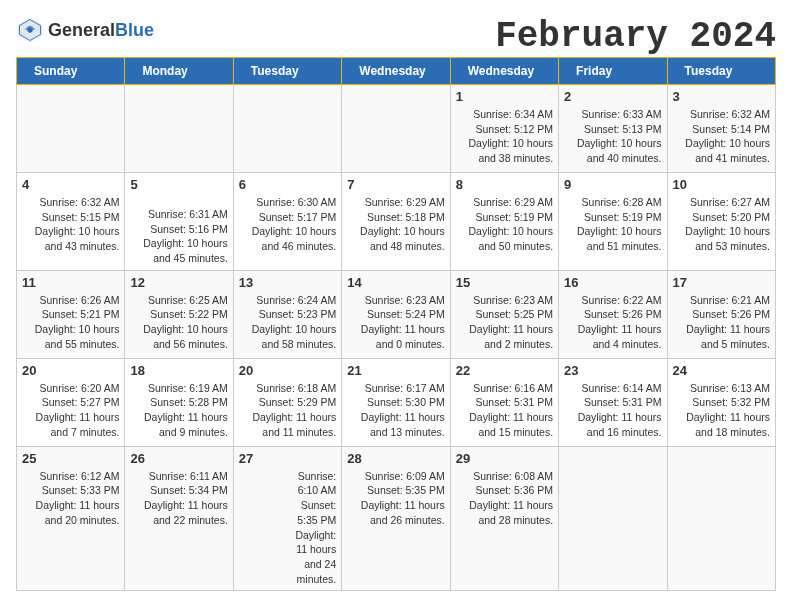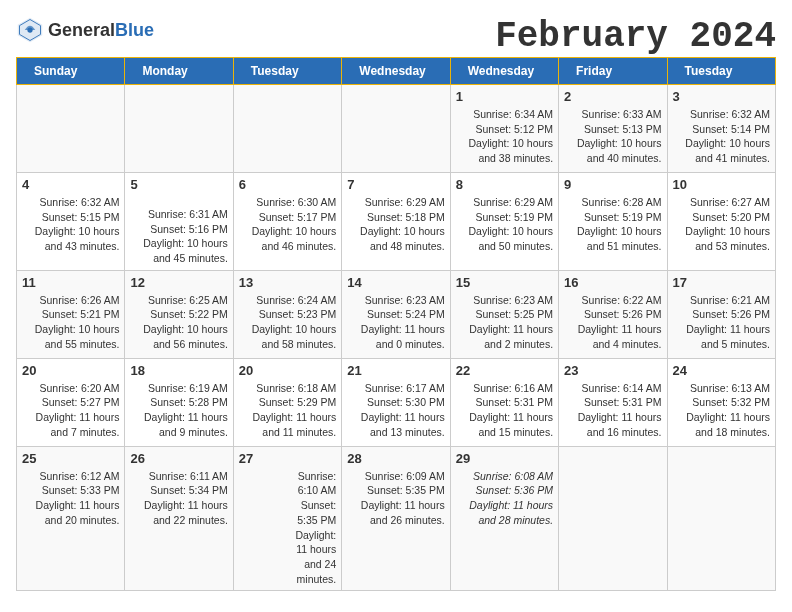--- a/index.html
+++ b/index.html
@@ -317,21 +317,21 @@
         </td>
         <td>
           <span class="day-number">28</span>
           <div class="cell-content" style="white-space: pre-line;">Sunrise: 6:09 AM
 Sunset: 5:35 PM
 Daylight: 11 hours
 and 26 minutes.</div>
         </td>
         <td>
           <span class="day-number">29</span>
-          <div class="cell-content" style="white-space: pre-line; font-style: italic;">Sunrise: 6:08 AM
+          <div class="cell-content" style="white-space: pre-line;">Sunrise: 6:08 AM
 Sunset: 5:36 PM
 Daylight: 11 hours
 and 28 minutes.</div>
         </td>
         <td class="empty-cell"></td>
         <td class="empty-cell"></td>
       </tr>
     </tbody>
 </table>
 

